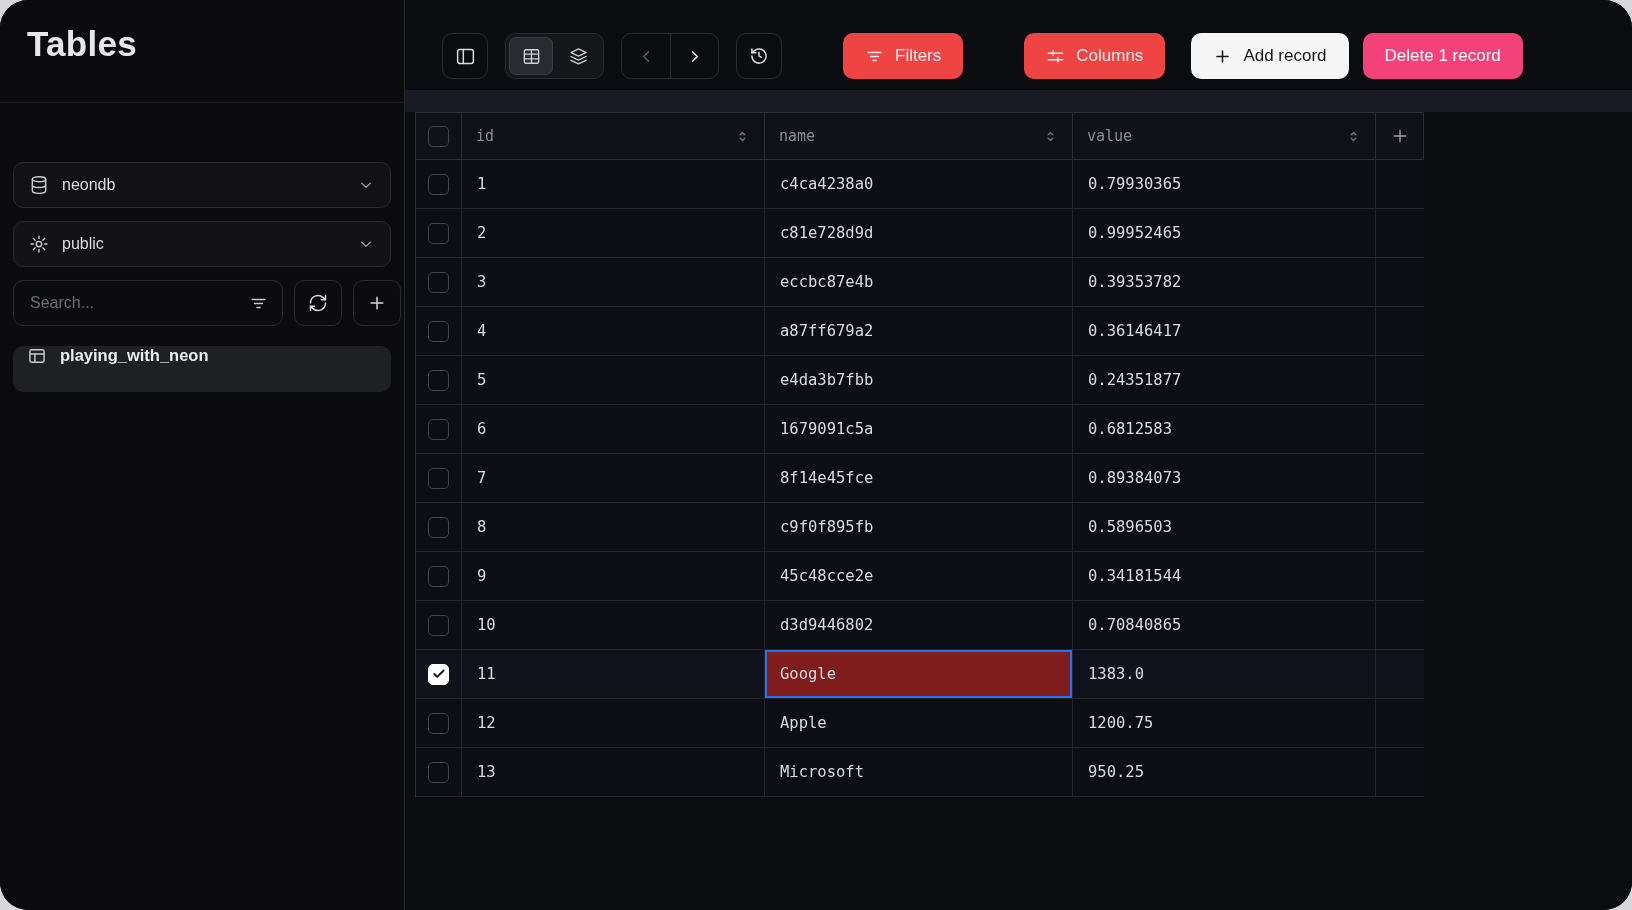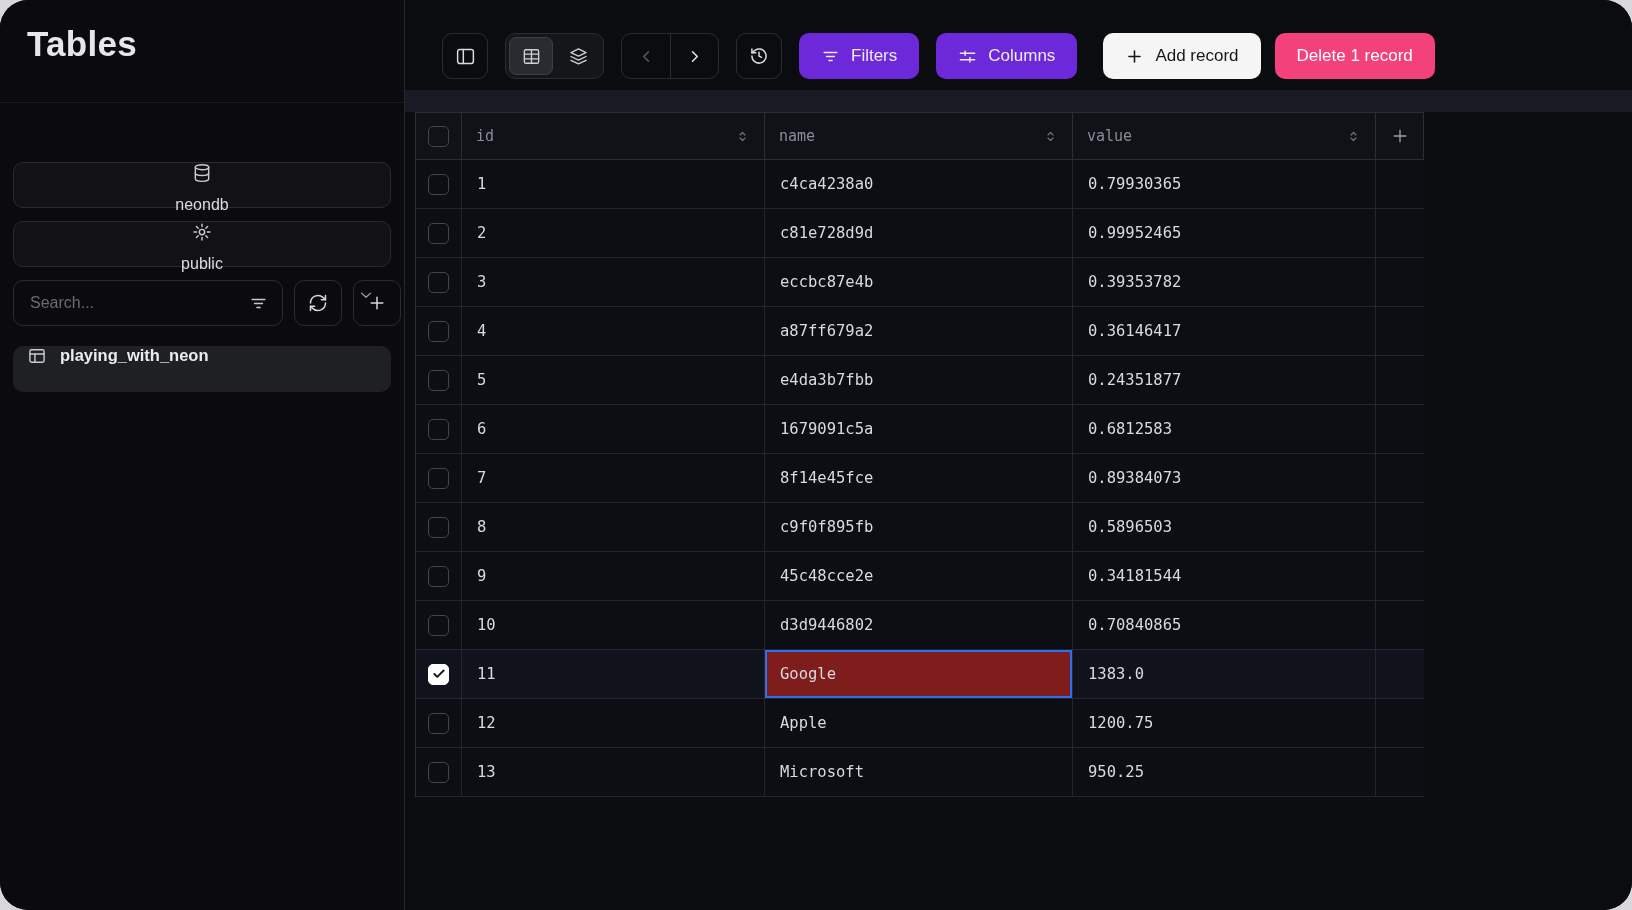--- a/index.html
+++ b/index.html
@@ -14,42 +14,42 @@
   *{box-sizing:border-box;}
   html,body{margin:0;padding:0;}
   body{background:#d8d8da;font-family:"Liberation Sans",sans-serif;-webkit-font-smoothing:antialiased;}
   .app{position:relative;width:1632px;height:910px;border-radius:28px;overflow:hidden;background:#0b0c10;display:flex;}
 
   
   .sidebar{width:405px;flex-shrink:0;background:#0b0b0d;border-right:1px solid #27272c;display:flex;flex-direction:column;gap:44px;}
   .sidebar-header{height:103px;padding:24px 27px 0;border-bottom:1px solid #1c1c20;}
   .sidebar-title{margin:0;font-size:35px;font-weight:800;color:#e6e7e9;letter-spacing:.3px;}
   .sidebar-body{padding:15px 13px;display:flex;flex-direction:column;gap:13px;}
-  .select{height:46px;border:1px solid #2a2b30;background:#121216;border-radius:10px;display:flex;align-items:center;padding:0 15px;gap:13px;color:#dcdde0;font-size:16px;cursor:pointer;flex-direction:column;}
+  .select{height:46px;border:1px solid #2a2b30;background:#121216;border-radius:10px;display:flex;align-items:center;padding:0 15px;gap:13px;color:#dcdde0;font-size:16px;cursor:pointer;}
   .select .chev{margin-left:auto;color:#9aa0a8;display:flex;}
   .icn{display:flex;align-items:center;color:#c9ccd1;}
   .search-row{display:flex;gap:11px;}
   .search-box{flex:1;height:46px;border:1px solid #2a2b30;border-radius:10px;display:flex;align-items:center;padding:0 14px;background:transparent;gap:10px;}
   .search-box input{flex:1;min-width:0;background:none;border:none;outline:none;color:#dcdde0;font-size:16px;font-family:inherit;}
   .search-box input::placeholder{color:#676d76;}
   .icon-btn{width:48px;height:46px;flex-shrink:0;border:1px solid #2a2b30;border-radius:10px;display:flex;align-items:center;justify-content:center;color:#d6d7da;background:transparent;cursor:pointer;padding:0;}
   .table-item{height:46px;margin-top:7px;background:#1f2024;border-radius:10px;display:flex;align-items:flex-start;gap:13px;padding:0 14px;color:#ebeced;font-weight:600;font-size:16.5px;cursor:pointer;}
 
   
   .main{flex:1;display:flex;flex-direction:column;min-width:0;background:#0b0c10;}
   .toolbar{height:90px;flex-shrink:0;display:flex;align-items:center;gap:17px;padding:22px 20px 0 37px;}
   .tb-icon-btn{width:46px;height:46px;flex-shrink:0;border:1px solid var(--border-btn);border-radius:10px;background:transparent;display:flex;align-items:center;justify-content:center;color:#d9dbde;cursor:pointer;padding:0;}
   .segmented{display:flex;gap:3px;padding:3px;background:#15161a;border:1px solid var(--border-btn);border-radius:10px;}
   .seg-btn{width:44px;height:38px;border:1px solid transparent;border-radius:7px;background:transparent;display:flex;align-items:center;justify-content:center;color:#cfd1d5;cursor:pointer;padding:0;}
   .seg-btn.active{background:#2a2b31;border-color:#3c3e44;}
   .nav-group{display:flex;border:1px solid var(--border-btn);border-radius:10px;overflow:hidden;}
   .nav-btn{width:48px;height:44px;border:none;background:transparent;display:flex;align-items:center;justify-content:center;color:#e0e1e4;cursor:pointer;padding:0;}
   .nav-btn + .nav-btn{border-left:1px solid var(--border-btn);}
   .nav-btn.disabled{color:#565a61;}
-  .tb-btn{height:46px;border:none;border-radius:10px;background:#6d28d9;color:#ececee;display:flex;align-items:center;gap:11px;padding:0 22px;font-size:17px;font-family:inherit;cursor:pointer;}
+  .tb-btn{height:46px;border:none;border-radius:10px;background:#ef4444;color:#ececee;display:flex;align-items:center;gap:11px;padding:0 22px;font-size:17px;font-family:inherit;cursor:pointer;margin-left:44px;}
   .tb-btn.add{background:var(--add-btn-bg);color:#17181a;font-weight:500;margin-left:9px;}
   .tb-btn.danger{background:var(--danger-pink);color:#ffffff;font-weight:500;margin-left:-3px;}
 
   .table-topstrip{height:22px;flex-shrink:0;background:#181b24;}
 
   
   .data-table{margin-left:10px;width:max-content;border-left:1px solid var(--line-strong);font-family:"DejaVu Sans Mono","Liberation Mono",monospace;}
   .grid-header{display:flex;height:48px;background:#111218;border-top:1px solid var(--line-strong);border-bottom:1px solid var(--line-strong);}
   .hcell{display:flex;align-items:center;justify-content:space-between;padding:0 14px;color:#878d98;font-size:15px;border-right:1px solid var(--line-strong);cursor:pointer;}
   .col-cb{width:46px;}

